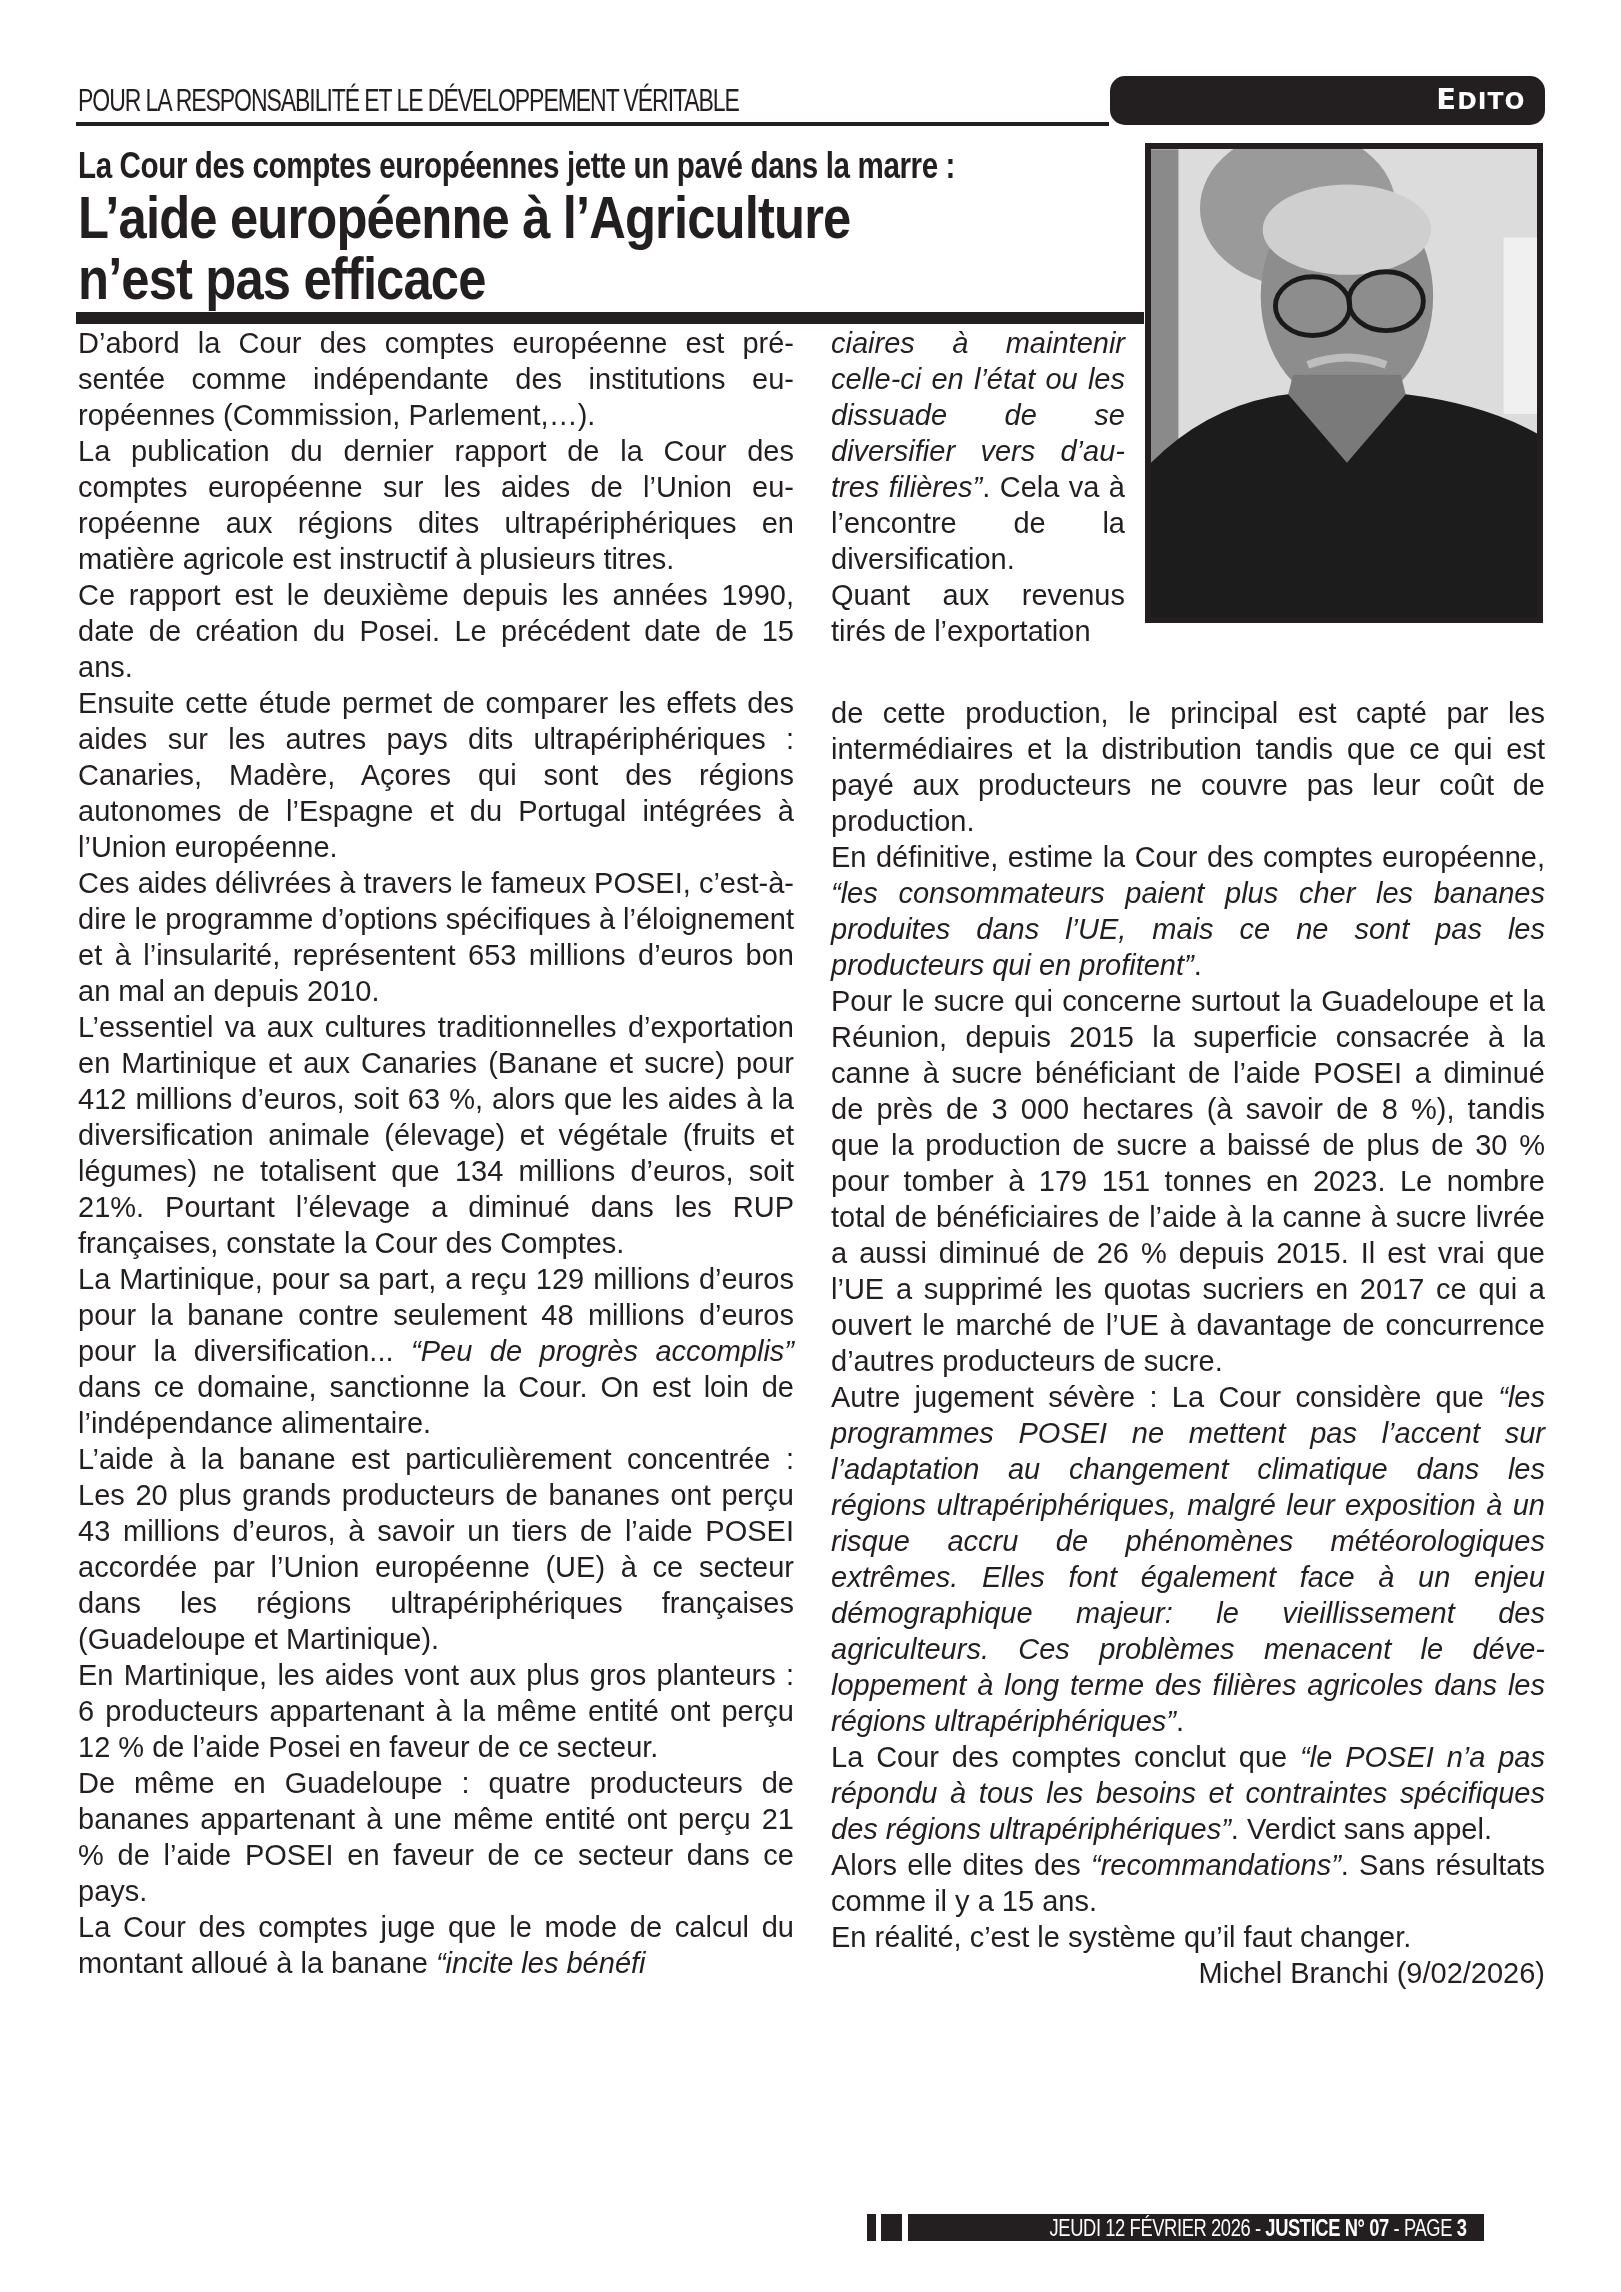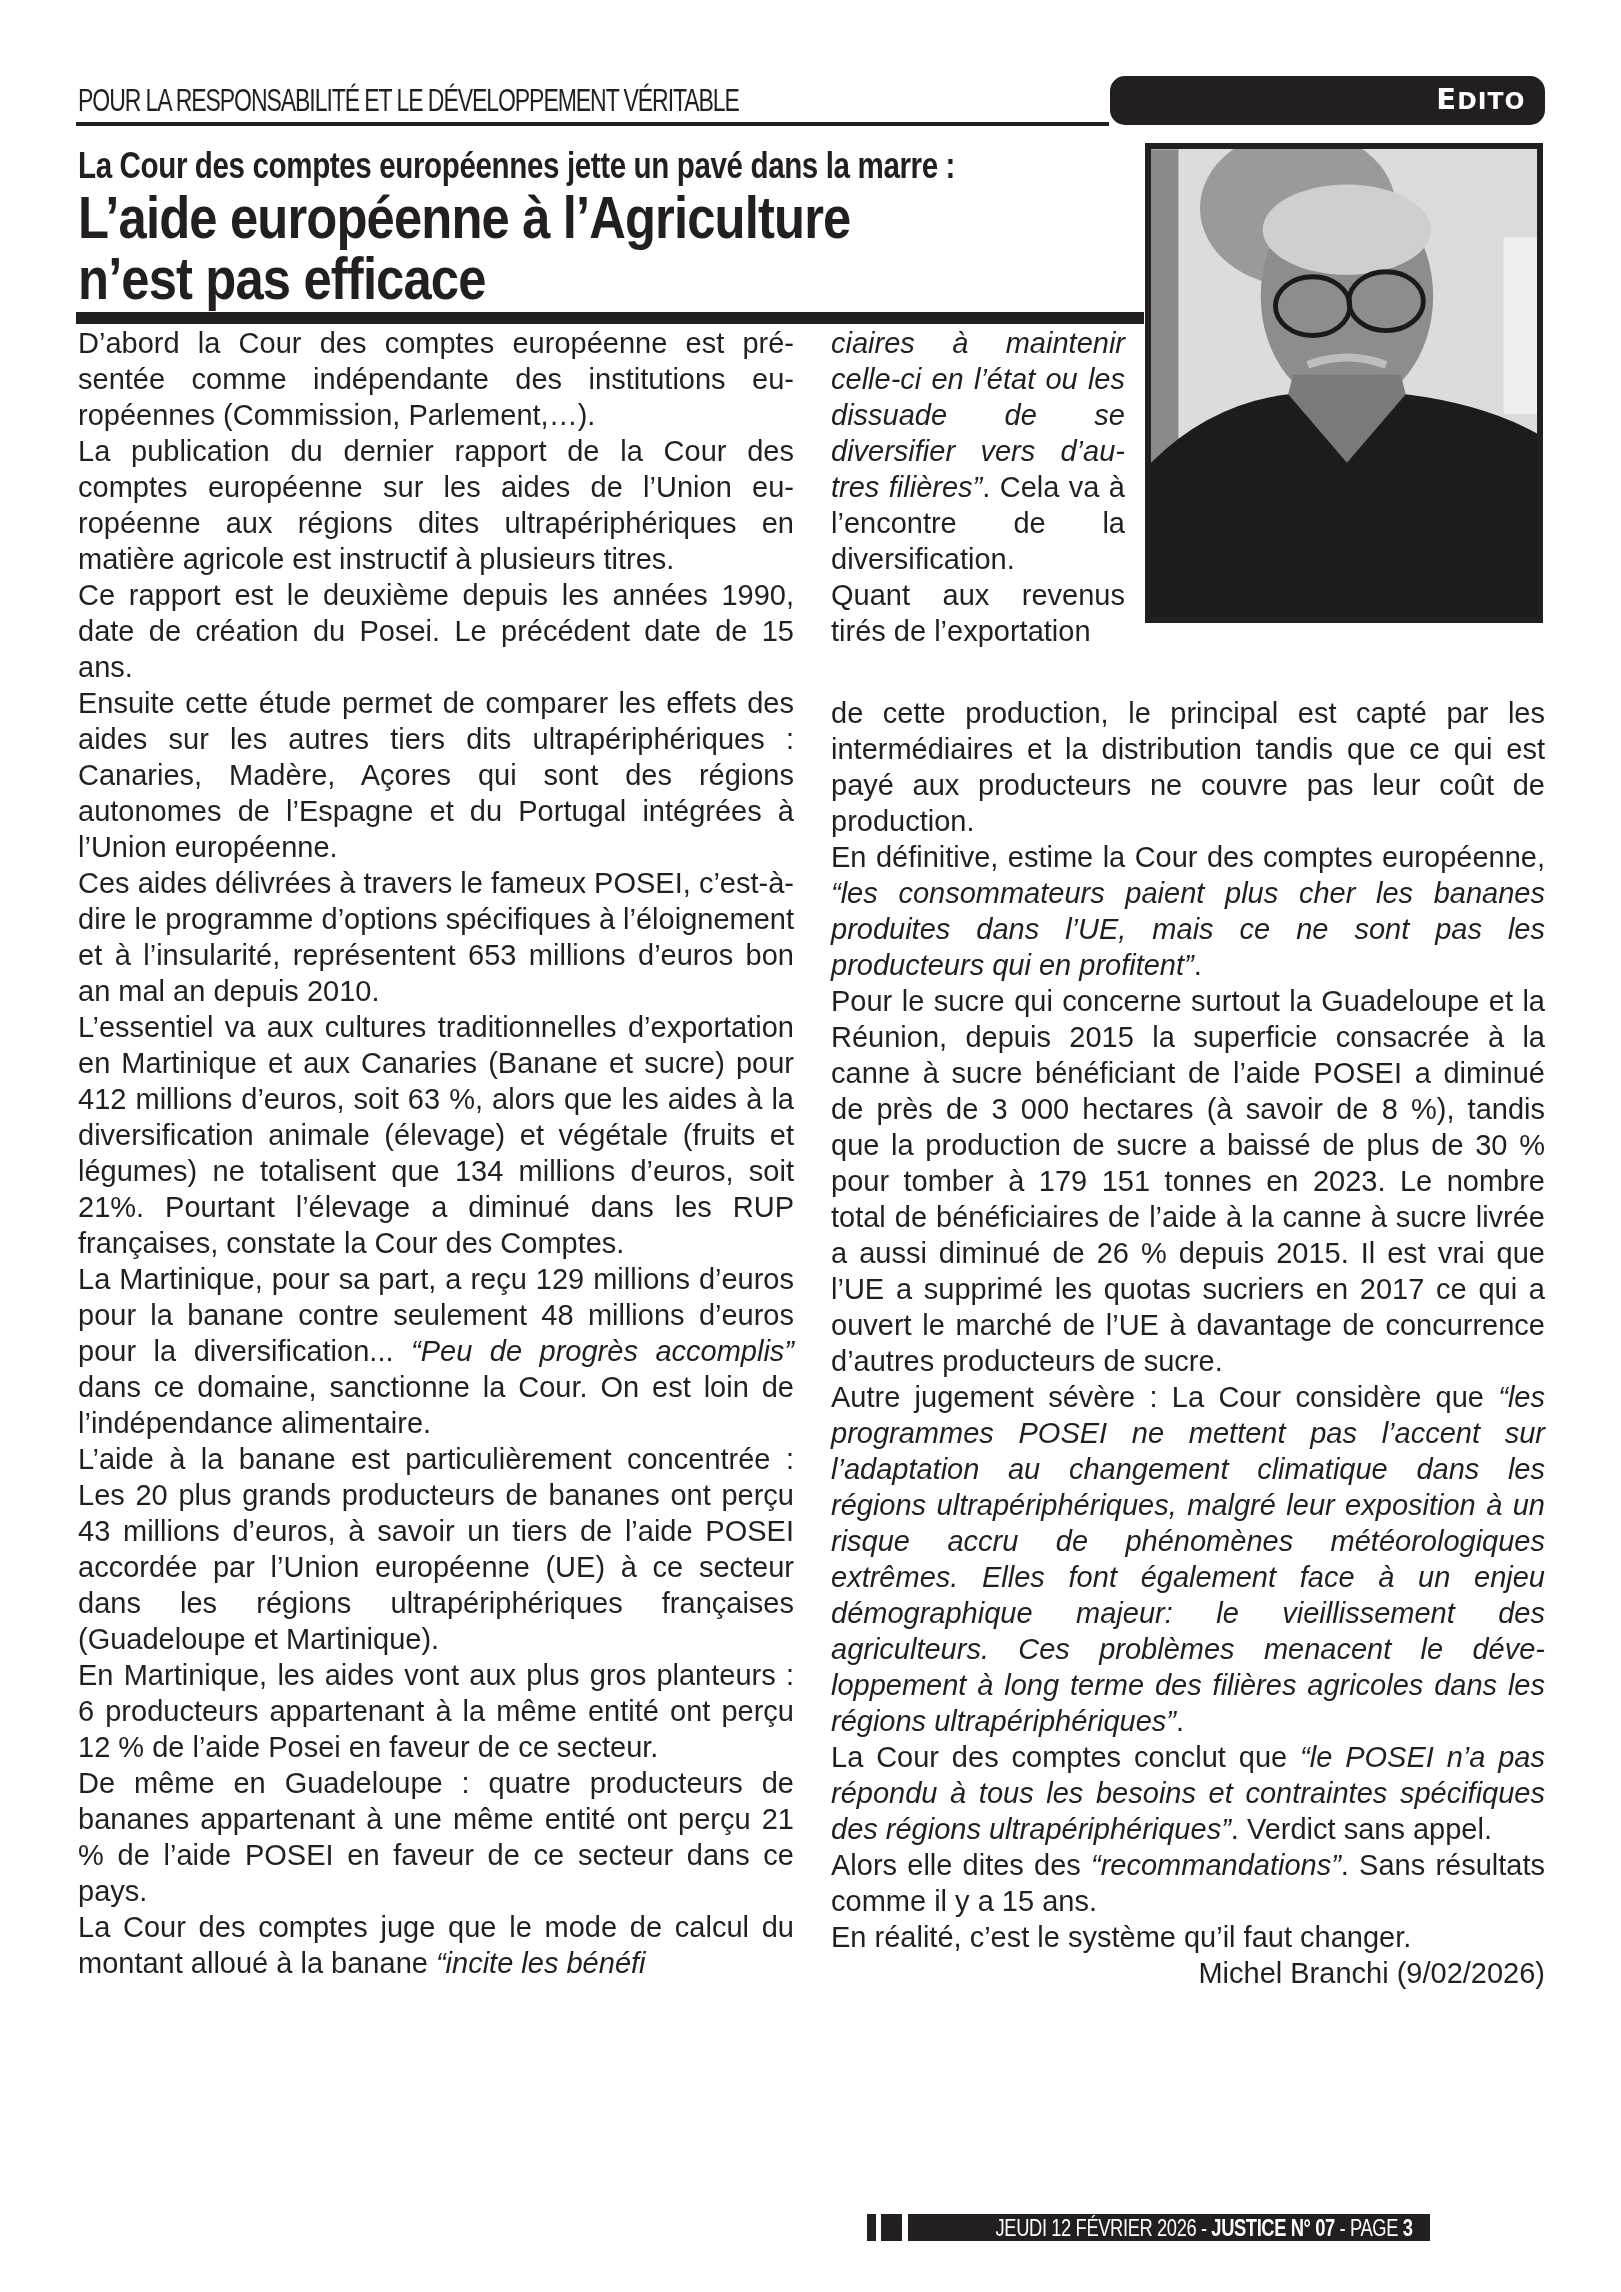--- a/index.html
+++ b/index.html
@@ -67,21 +67,21 @@
       <line x1="203" y1="156" x2="202" y2="156" stroke="#1a1a1a" stroke-width="4"></line>
       <path d="M160 220 Q200 205 240 220" stroke="#bdbdbd" stroke-width="8" fill="none"></path>
     </svg>
   </div>
 </div>
 
 <div class="abs body-text col-left">
   <p>D’abord la Cour des comptes européenne est pré­sentée comme indépendante des institutions eu­ropéennes (Commission, Parlement,…).</p>
   <p>La publication du dernier rapport de la Cour des comptes européenne sur les aides de l’Union eu­ropéenne aux régions dites ultrapériphériques en matière agricole est instructif à plusieurs titres.</p>
   <p>Ce rapport est le deuxième depuis les années 1990, date de création du Posei. Le précédent date de 15 ans.</p>
-  <p>Ensuite cette étude permet de comparer les effets des aides sur les autres tiers dits ultrapériphé­riques : Canaries, Madère, Açores  qui sont des régions autonomes de l’Espagne et du Portugal in­tégrées à l’Union européenne.</p>
+  <p>Ensuite cette étude permet de comparer les effets des aides sur les autres pays dits ultrapériphé­riques : Canaries, Madère, Açores  qui sont des régions autonomes de l’Espagne et du Portugal in­tégrées à l’Union européenne.</p>
   <p>Ces aides délivrées à travers le fameux POSEI, c’est-à-dire le programme d’options spécifiques à l’éloignement et à l’insularité, représentent 653 millions d’euros bon an mal an depuis 2010.</p>
   <p>L’essentiel va aux cultures traditionnelles d’expor­tation en Martinique et aux Canaries (Banane et sucre) pour 412 millions d’euros, soit 63 %, alors que les aides à la diversification animale (élevage) et végétale (fruits et légumes) ne totalisent que 134 millions d’euros, soit 21%. Pourtant l’élevage a diminué dans les RUP françaises, constate la Cour des Comptes.</p>
   <p><span>La Martinique, pour sa part, a reçu 129 millions d’euros pour la banane contre seulement 48 mil­lions d’euros pour la diversification... </span><em>“Peu de pro­grès accomplis”</em><span> dans ce domaine, sanctionne la Cour. On est loin de l’indépendance alimentaire.</span></p>
   <p>L’aide à la banane est particulièrement concen­trée : Les 20 plus grands producteurs de bananes ont perçu 43 millions d’euros, à savoir un tiers de l’aide POSEI accordée par l’Union européenne (UE) à ce secteur dans les régions ultrapériphé­riques françaises (Guadeloupe et Martinique).</p>
   <p>En Martinique, les aides vont aux plus gros plan­teurs : 6 producteurs appartenant à la même entité ont perçu 12 % de l’aide Posei en faveur de ce secteur.</p>
   <p>De même en Guadeloupe : quatre producteurs de bananes appartenant à une même entité ont perçu 21 % de l’aide POSEI en faveur de ce secteur dans ce pays.</p>
   <p><span>La Cour des comptes juge que le mode de calcul du montant alloué à la banane </span><em>“incite les bénéfi­</em><span></span></p>
 </div>
 
 <div class="abs body-text col-right-narrow">
@@ -96,17 +96,17 @@
   <p><span>Autre jugement sévère : La Cour considère que </span><em>“les programmes POSEI ne mettent pas l’accent sur l’adaptation au changement climatique dans les régions ultrapériphériques, malgré leur expo­sition à un risque accru de phénomènes météoro­logiques extrêmes. Elles font également face à un enjeu démographique majeur: le vieillissement des agriculteurs. Ces problèmes menacent le déve­loppement à long terme des filières agricoles dans les régions ultrapériphériques”</em><span>.</span></p>
   <p><span>La Cour des comptes conclut que </span><em>“le POSEI n’a pas répondu à tous les besoins et contraintes spé­cifiques des régions ultrapériphériques”</em><span>. Verdict sans appel.</span></p>
   <p><span>Alors elle dites des </span><em>“recommandations”</em><span>. Sans ré­sultats comme il y a 15 ans.</span></p>
   <p>En réalité, c’est le système qu’il faut changer.</p>
   <p class="signature">Michel Branchi (9/02/2026)</p>
 </div>
 
 <div class="abs footer-bar">
   <div class="footer-stripe" style="left:0; width:8.8px;"></div>
   <div class="footer-stripe" style="left:13.7px; width:21.6px;"></div>
-  <div class="footer-stripe" style="left:41px; width:522px;text-align:center;">
+  <div class="footer-stripe" style="left:41px; width:576px;text-align:center;">
     <span class="footer-text"><span>JEUDI 12 FÉVRIER 2026 - </span><b>JUSTICE N° 07</b><span> - PAGE </span><b>3</b></span>
   </div>
 </div>
 
 
 </body></html>

